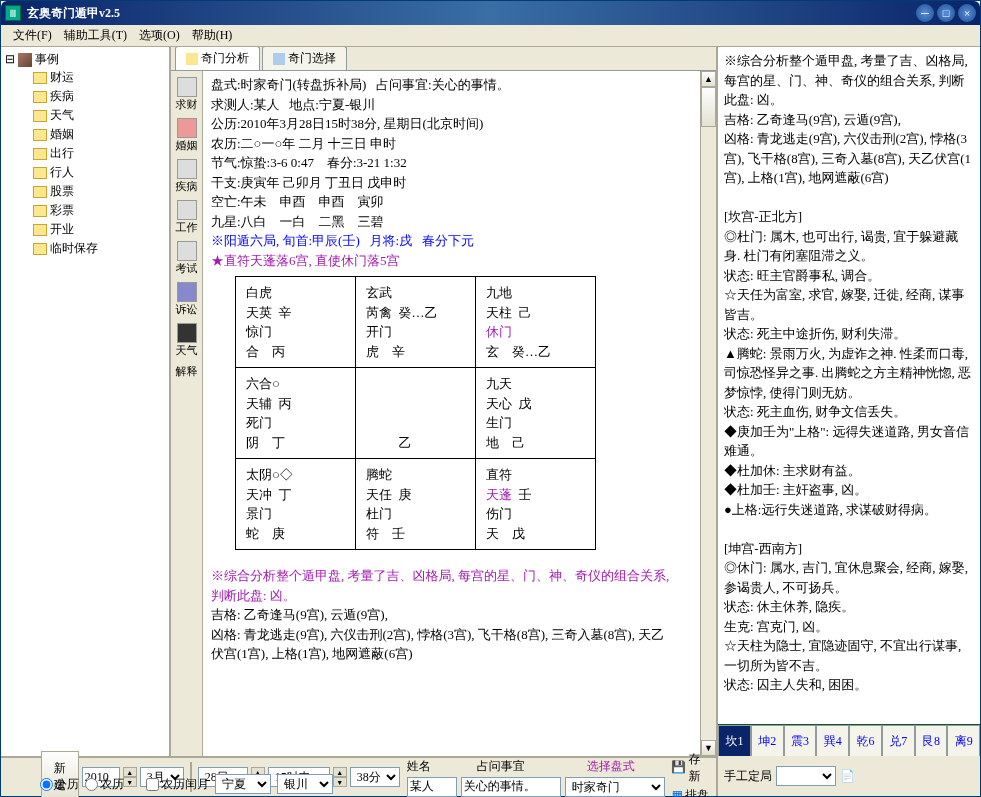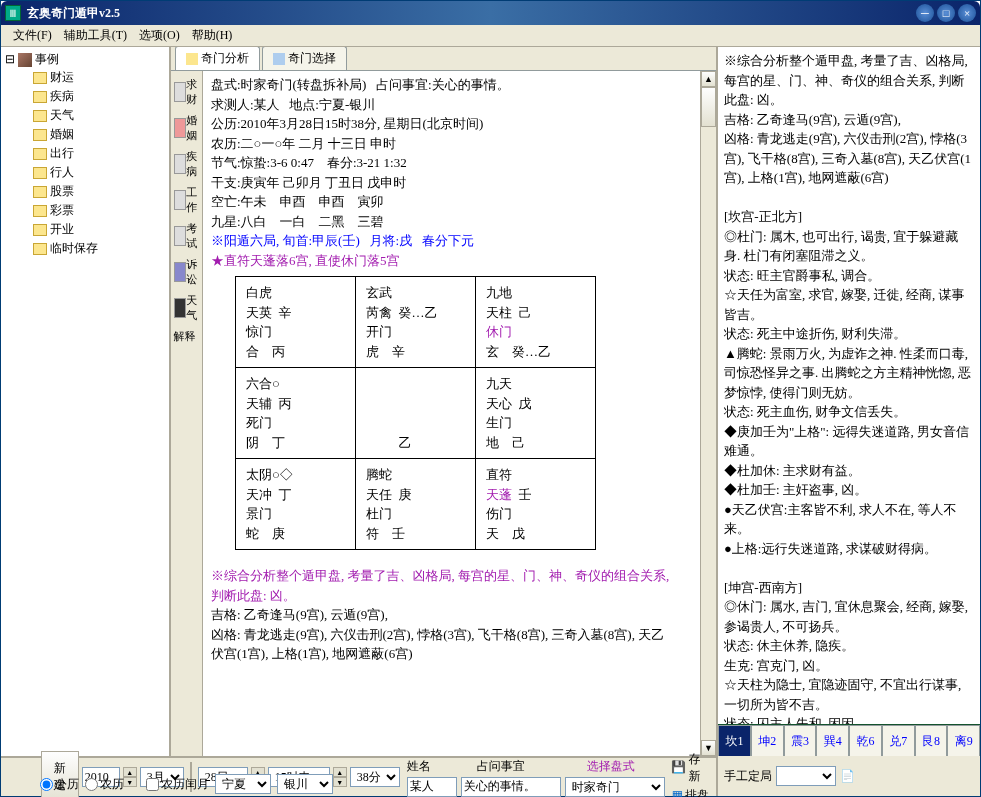--- a/index.html
+++ b/index.html
@@ -17,21 +17,21 @@
 .tree-item { display: flex; align-items: center; gap: 3px; padding: 1px 0 1px 28px; cursor: pointer; }
 .folder-icon { width: 14px; height: 12px; background: #fce68e; border: 1px solid #c9a634; display: inline-block; }
 .book-icon { width: 14px; height: 14px; background: linear-gradient(135deg, #a76, #643); display: inline-block; }
 .center-panel { flex: 1; display: flex; flex-direction: column; background: #ece9d8; }
 .tabs { height: 24px; display: flex; align-items: flex-end; padding: 2px 4px 0; border-bottom: 1px solid #919b9c; }
 .tab { padding: 3px 10px; background: #f5f4ea; border: 1px solid #919b9c; border-bottom: none; margin-right: 2px; cursor: pointer; display: flex; align-items: center; gap: 3px; border-radius: 3px 3px 0 0; }
 .tab.active { background: #fff; }
 .tab-icon { width: 12px; height: 12px; display: inline-block; }
 .center-body { flex: 1; display: flex; background: #fff; overflow: hidden; }
 .vtoolbar { width: 32px; background: #ece9d8; border-right: 1px solid #aca899; display: flex; flex-direction: column; align-items: center; padding: 4px 0; gap: 2px; }
-.vbtn { width: 26px; display: flex; flex-direction: row; align-items: center; cursor: pointer; font-size: 11px; padding: 2px 0; }
+.vbtn { width: 26px; display: flex; flex-direction: column; align-items: center; cursor: pointer; font-size: 11px; padding: 2px 0; }
 .vbtn-icon { width: 20px; height: 20px; background: #ddd; border: 1px solid #999; }
 .content { flex: 1; padding: 4px 8px; overflow: auto; position: relative; font-size: 13px; line-height: 1.5; }
 .content .line { white-space: pre; }
 .blue { color: #0000ff; }
 .red { color: #a21caf; }
 .grid { margin: 6px 0 6px 24px; border-collapse: collapse; }
 .grid td { border: 1px solid #000; padding: 6px 10px; vertical-align: top; font-size: 13px; line-height: 1.5; white-space: pre; min-width: 120px; }
 .scrollbar { width: 16px; background: #ece9d8; border-left: 1px solid #aca899; display: flex; flex-direction: column; }
 .sbtn { height: 16px; background: linear-gradient(#fefefe, #e3e1d1); border: 1px solid #aca899; display: flex; align-items: center; justify-content: center; font-size: 9px; cursor: pointer; }
 .sthumb { height: 40px; background: linear-gradient(#fefefe, #e3e1d1); border: 1px solid #aca899; margin: 0; }
@@ -240,21 +240,20 @@
         <div>[坎宫-正北方]</div>
         <div>◎杜门: 属木, 也可出行, 谒贵, 宜于躲避藏身. 杜门有闭塞阻滞之义。</div>
         <div>状态: 旺主官爵事私, 调合。</div>
         <div>☆天任为富室, 求官, 嫁娶, 迁徙, 经商, 谋事皆吉。</div>
         <div>状态: 死主中途折伤, 财利失滞。</div>
         <div>▲腾蛇: 景雨万火, 为虚诈之神. 性柔而口毒, 司惊恐怪异之事. 出腾蛇之方主精神恍惚, 恶梦惊悖, 使得门则无妨。</div>
         <div>状态: 死主血伤, 财争文信丢失。</div>
         <div>◆庚加壬为"上格": 远得失迷道路, 男女音信难通。</div>
         <div>◆杜加休: 主求财有益。</div>
         <div>◆杜加壬: 主奸盗事, 凶。</div>
-        <div>●天乙伏宫:主客皆不利, 求人不在, 等人不来。</div>
         <div>●上格:远行失迷道路, 求谋破财得病。</div>
         <br>
         <div>[坤宫-西南方]</div>
         <div>◎休门: 属水, 吉门, 宜休息聚会, 经商, 嫁娶, 参谒贵人, 不可扬兵。</div>
         <div>状态: 休主休养, 隐疾。</div>
         <div>生克: 宫克门, 凶。</div>
         <div>☆天柱为隐士, 宜隐迹固守, 不宜出行谋事, 一切所为皆不吉。</div>
         <div>状态: 囚主人失和, 困困。</div>
         
         

